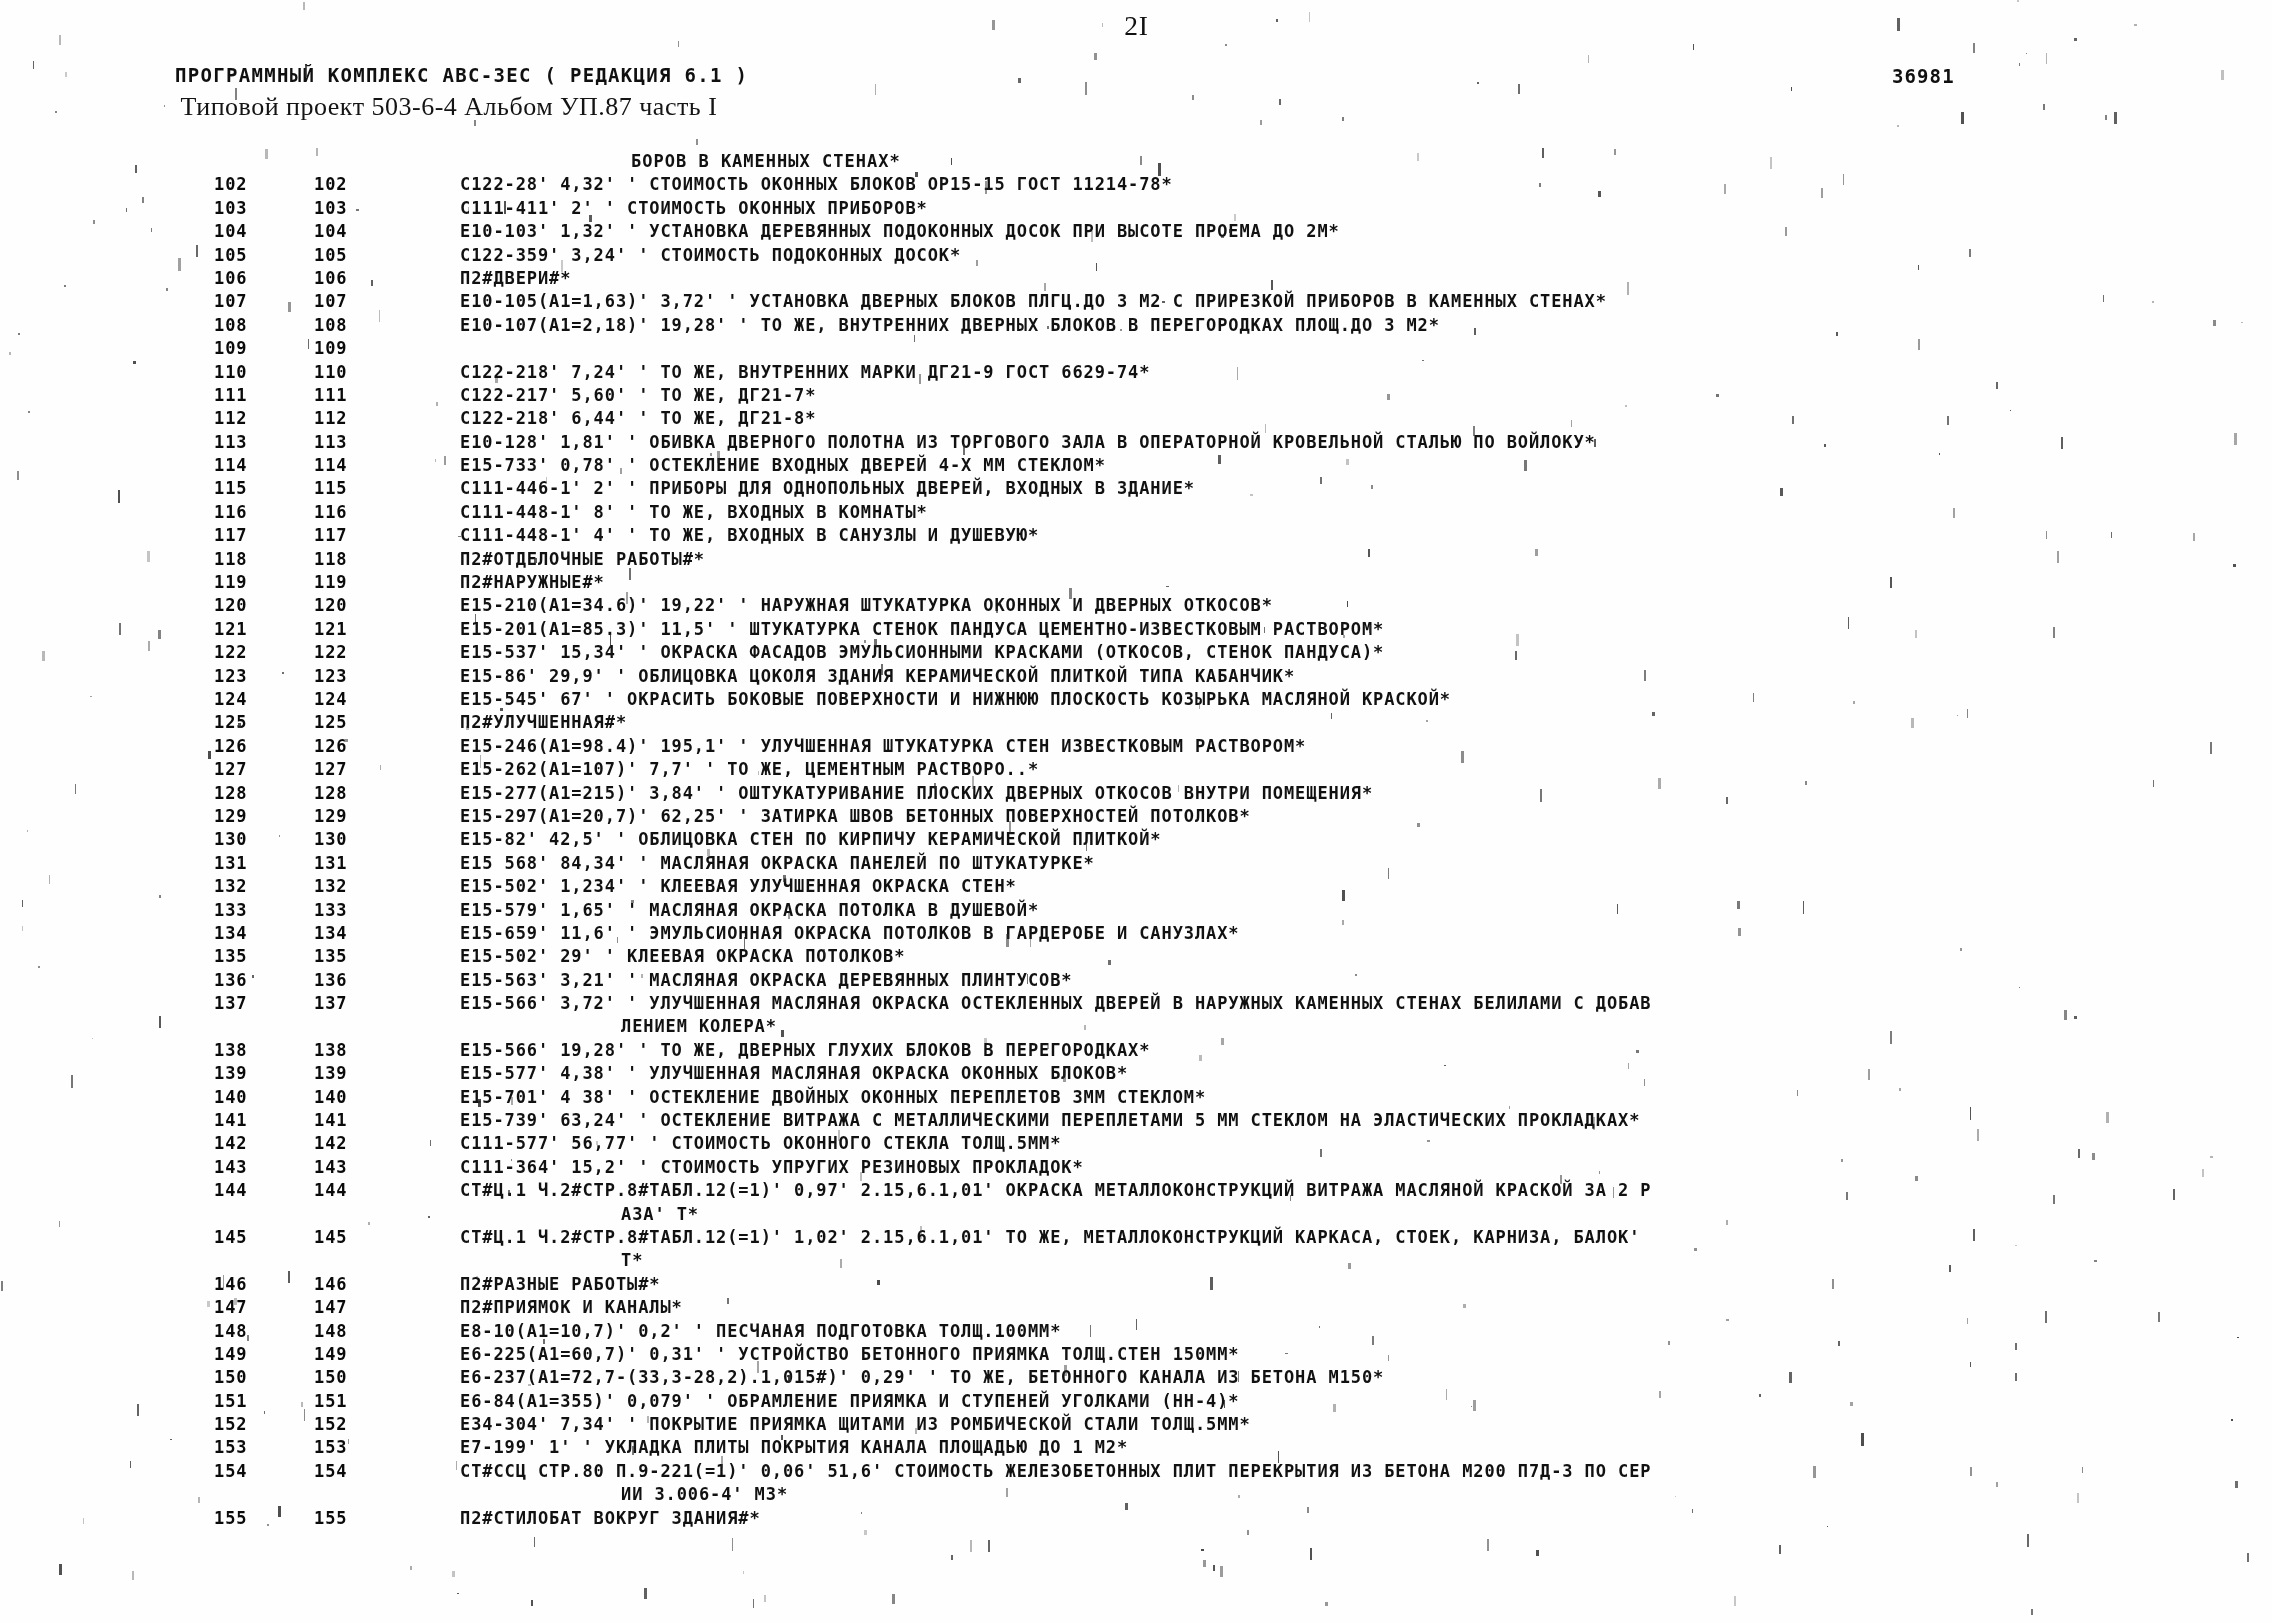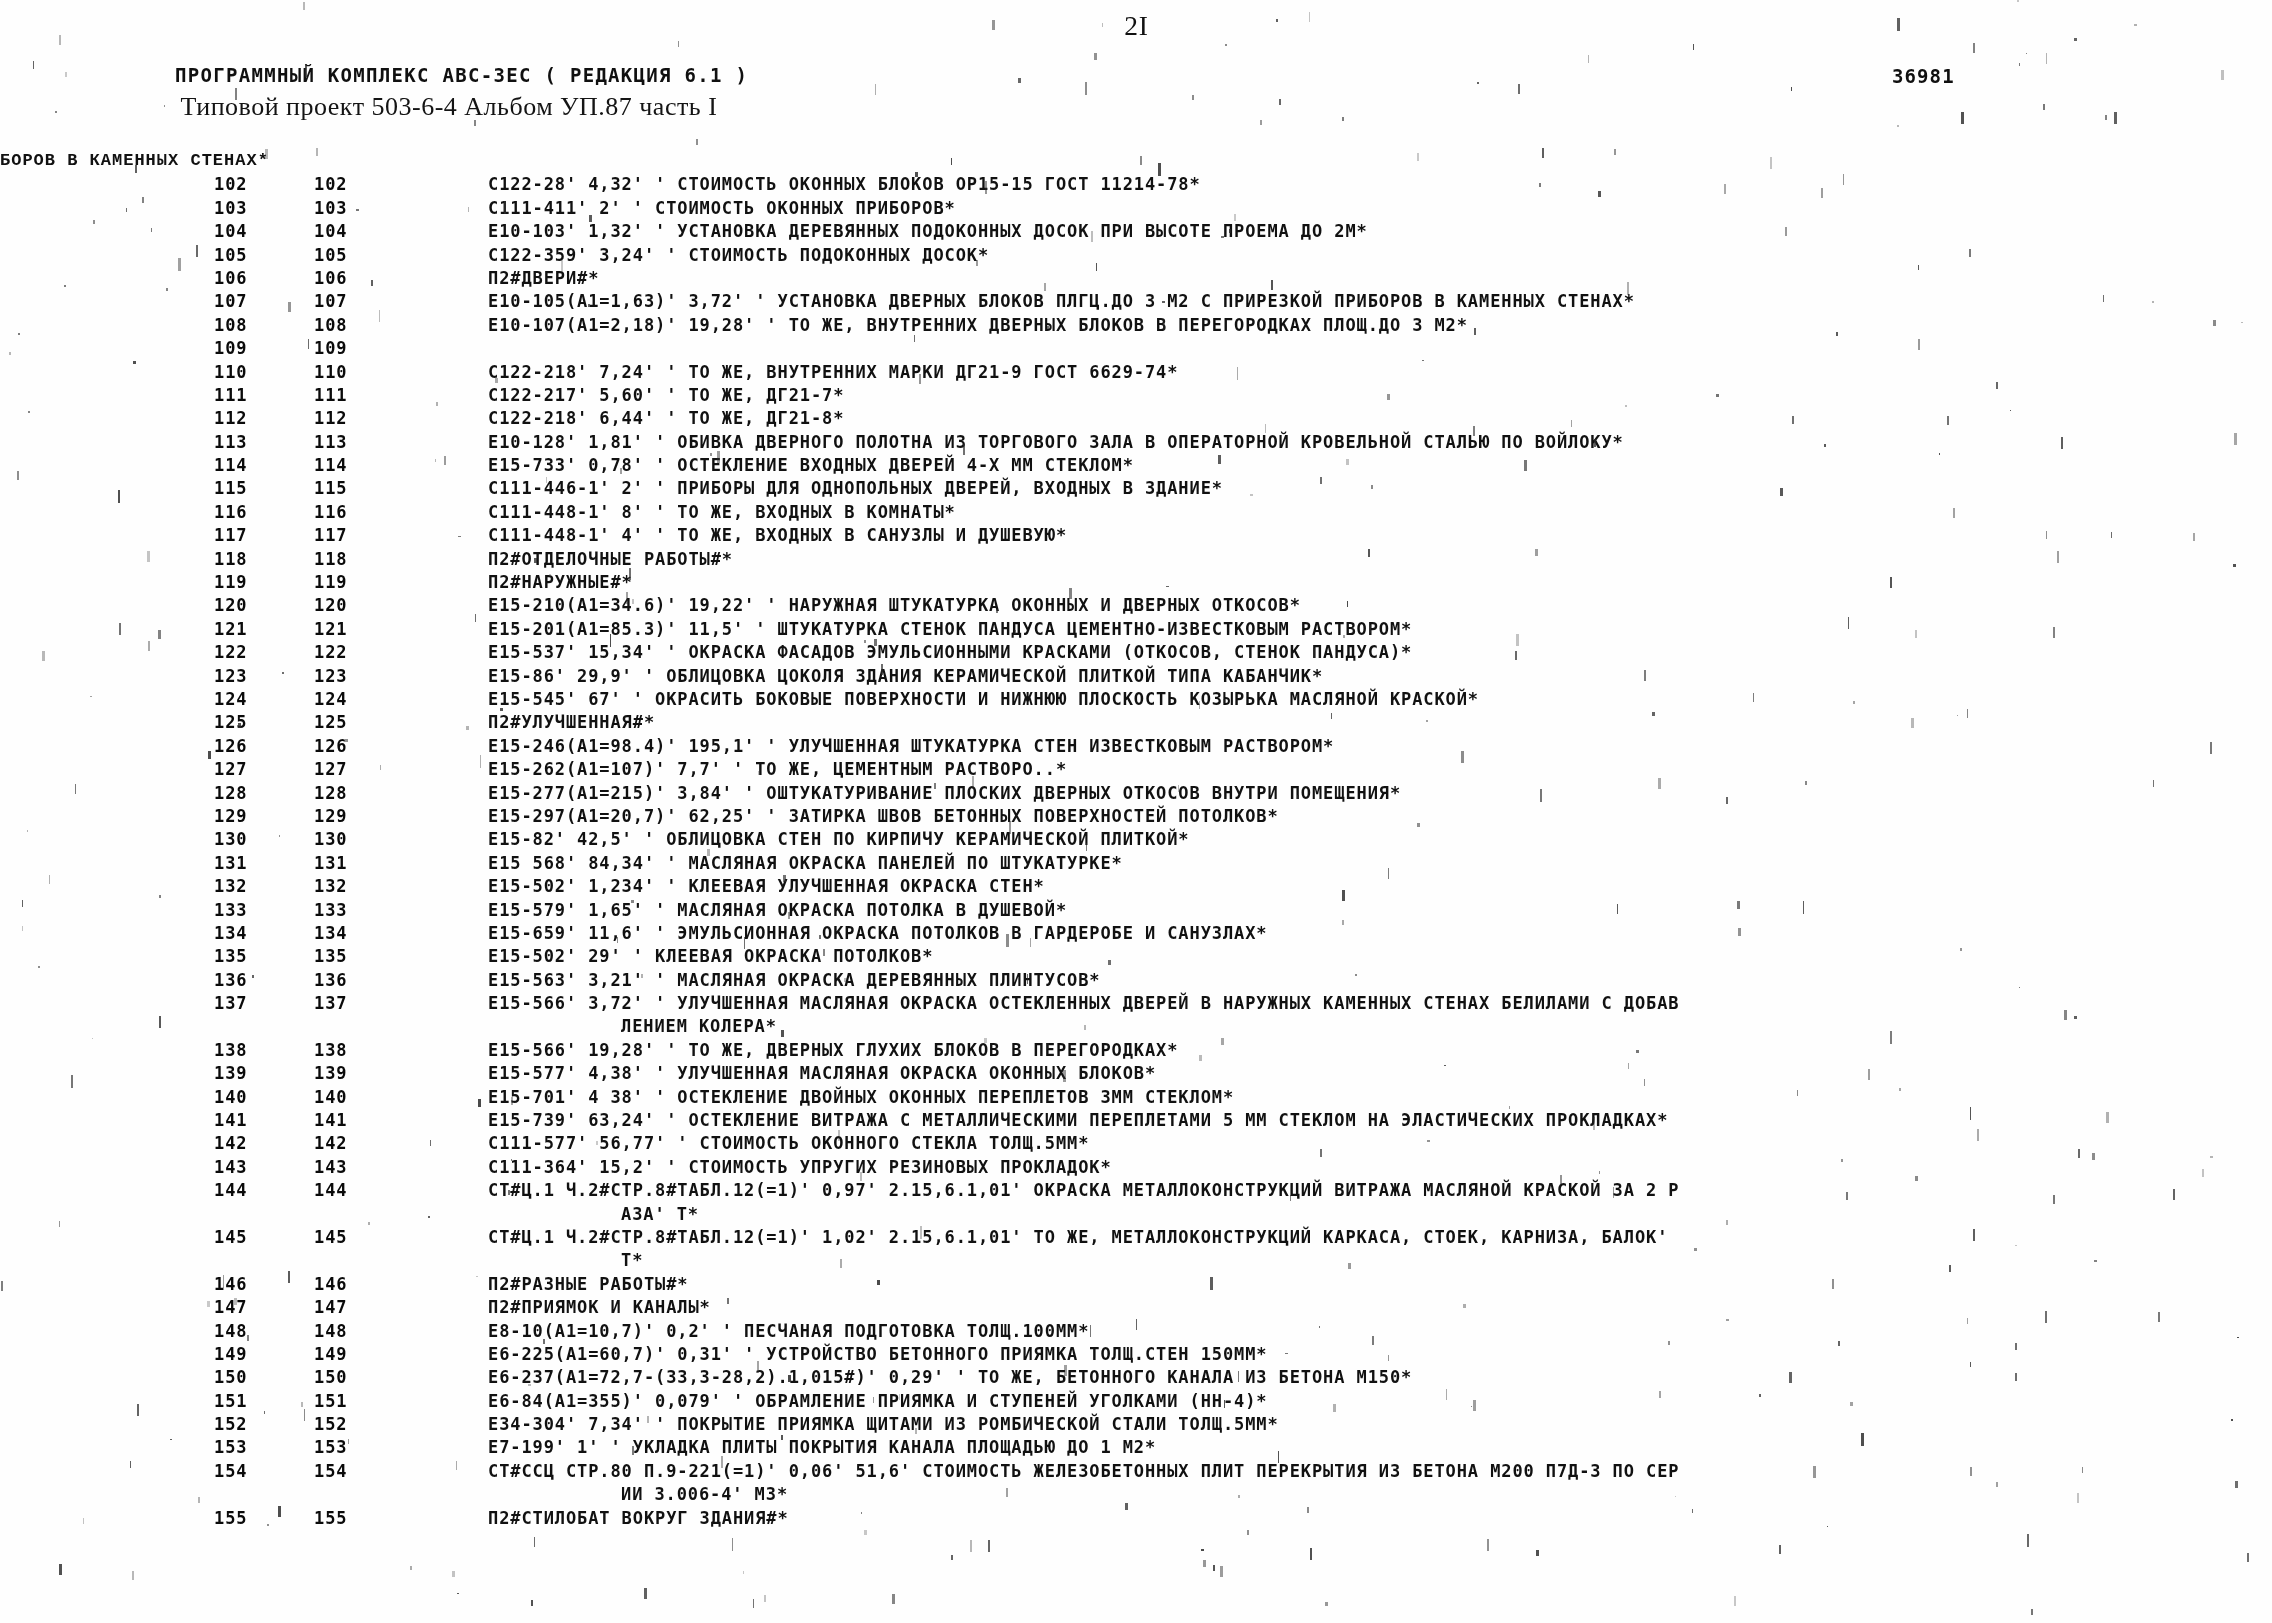--- a/index.html
+++ b/index.html
@@ -71,26 +71,26 @@
   
   #listing {
     position: absolute;
     top: 151px;
     left: 0;
     width: 2273px;
   }
   .section-title {
     position: relative;
     height: 23.4px;
+    padding-left: 631px;
     font-size: 17px;
     font-weight: 700;
     letter-spacing: 1px;
     white-space: nowrap;
     color: #111;
-    font-family: Liberation Mono, monospace;
   }
   .row {
     position: relative;
     height: 23.4px;
     white-space: nowrap;
   }
   .row .numa {
     position: absolute;
     left: 214px;
     width: 64px;
@@ -103,21 +103,21 @@
     position: absolute;
     left: 314px;
     width: 64px;
     text-align: left;
     font-size: 17px;
     font-weight: 700;
     letter-spacing: 0.9px;
   }
   .row .body {
     position: absolute;
-    left: 488px;
+    left: 460px;
     font-size: 17px;
     font-weight: 700;
     letter-spacing: 0.9px;
     color: #111;
   }
   .row.cont .body {
     left: 621px;
   }
 
   

